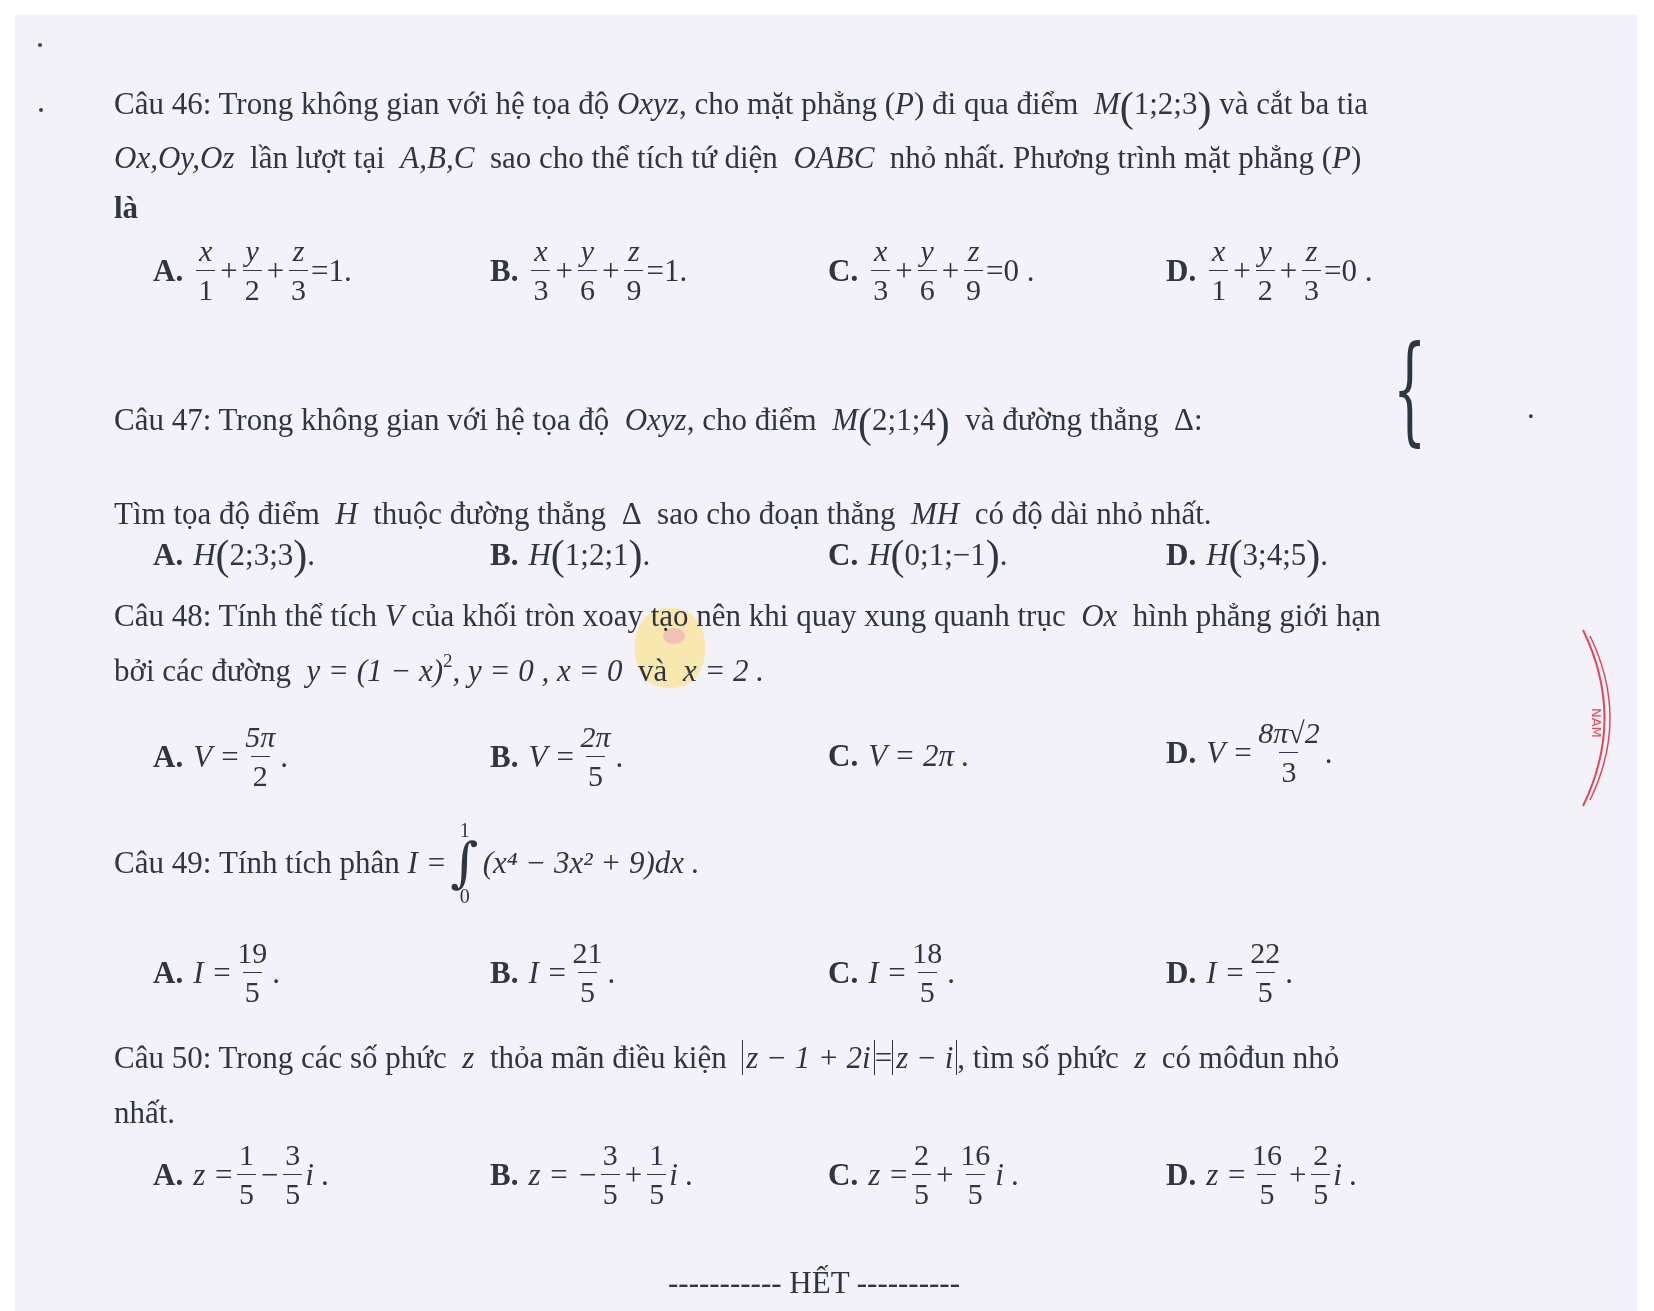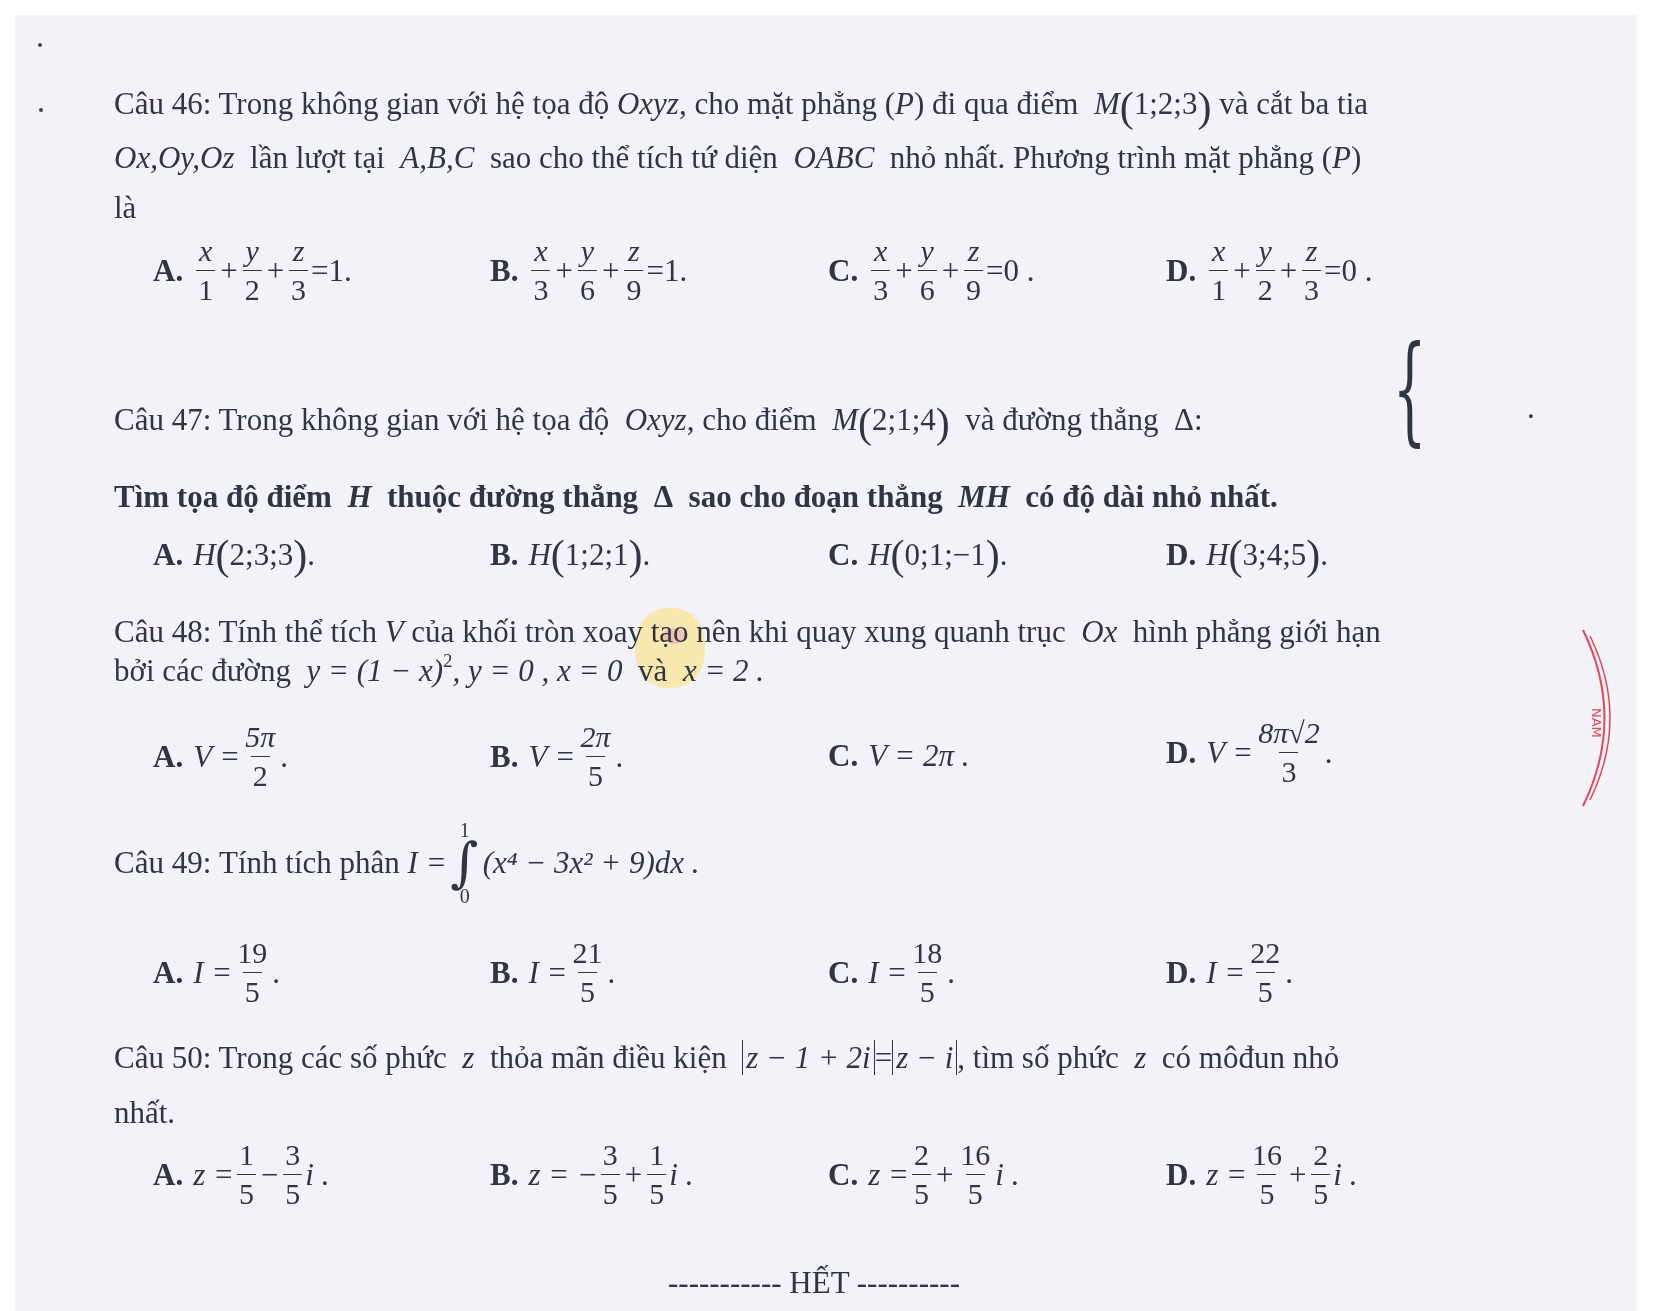--- a/index.html
+++ b/index.html
@@ -62,21 +62,21 @@
   <span>và cắt ba tia</span>
 </div>
 <div class="line" style="left:114px;top:140px;">
   <span class="i">Ox,Oy,Oz</span>&nbsp;
   <span>lần lượt tại</span>&nbsp;
   <span class="i">A,B,C</span>&nbsp;
   <span>sao cho thể tích tứ diện</span>&nbsp;
   <span class="i">OABC</span>&nbsp;
   <span>nhỏ nhất. Phương trình mặt phẳng (</span><span class="i">P</span><span>)</span>
 </div>
-<div class="line" style="left:114px;top:190px;">
+<div class="line" style="left:114px;top:190px;font-weight:bold;">
   <span>là</span>
 </div>
 
 <div class="opt" style="left:153px;top:236px;">
   <span class="lbl">A.</span>
   <span class="frac">
       <span class="num it">x</span>
       <span class="den">1</span>
     </span>
     <span class="op">+</span>
@@ -152,21 +152,21 @@
   <span class="i">Oxyz</span><span>, cho điểm</span>&nbsp;
   <span class="i">M</span><span class="paren">(</span><span>2;1;4</span><span class="paren">)</span>&nbsp;
   <span>và đường thẳng</span>&nbsp;
   <span>Δ:</span>
 </div>
 <div class="system" style="left:1372px;top:330px;">
   <span class="brace">{</span>
 </div>
 <div class="line" style="left:1527px;top:390px;"><span>.</span></div>
 
-<div class="line" style="left:114px;top:479px;font-weight:bold;">
+<div class="line" style="left:114px;top:496px;">
   <span>Tìm tọa độ điểm</span>&nbsp;
   <span class="i">H</span>&nbsp;
   <span>thuộc đường thẳng</span>&nbsp;
   <span>Δ</span>&nbsp;
   <span>sao cho đoạn thẳng</span>&nbsp;
   <span class="i">MH</span>&nbsp;
   <span>có độ dài nhỏ nhất.</span>
 </div>
 
 <div class="opt" style="left:153px;top:534px;">
@@ -195,21 +195,21 @@
 </div>
 <div class="opt" style="left:1166px;top:534px;">
   <span class="lbl">D.</span>
   <span class="i">H</span>
     <span class="paren">(</span>
     <span>3;4;5</span>
     <span class="paren">)</span>
     <span>.</span>
 </div>
 
-<div class="line" style="left:114px;top:598px;margin-top:16px;">
+<div class="line" style="left:114px;top:598px;">
   <span class="b">Câu 48:</span>
   <span>Tính thể tích</span>&nbsp;<span class="i">V</span>
   <span>của khối tròn xoay tạo nên khi quay xung quanh trục</span>&nbsp;
   <span class="i">Ox</span>&nbsp;
   <span>hình phẳng giới hạn</span>
 </div>
 <div class="line" style="left:114px;top:650px;">
   <span>bởi các đường</span>&nbsp;
   <span class="i">y = (1 − x)</span><sup>2</sup><span class="i">, y = 0 , x = 0</span>&nbsp;
   <span>và</span>&nbsp;

